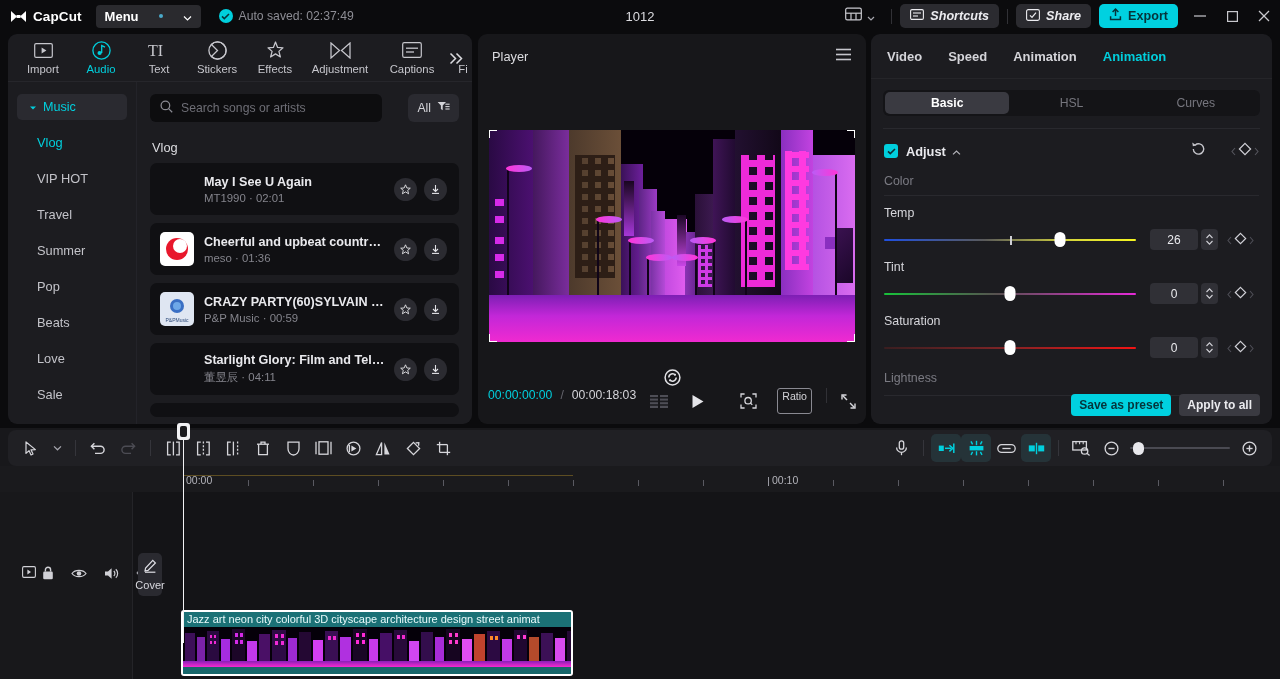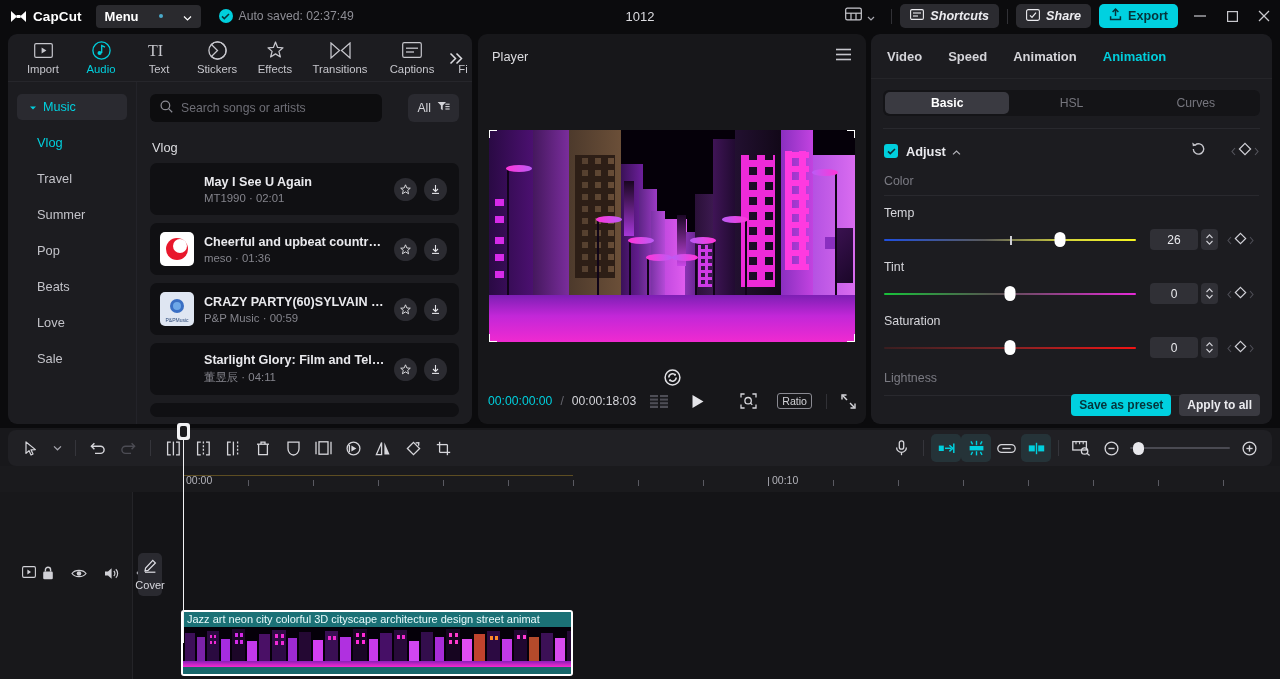--- a/index.html
+++ b/index.html
@@ -103,21 +103,21 @@
   .player-menu { margin-left: auto; cursor: pointer; }
   .stage { position: absolute; left: 10px; top: 72px; right: 10px; height: 260px;
     display: flex; align-items: center; justify-content: center; }
   .video { position: relative; width: 366px; height: 212px; background: #000;
     overflow: hidden; }
   .vcorner { position: absolute; width: 9px; height: 9px; border: 2px solid #fff; }
   .loop-btn { position: absolute; left: 0; right: 0; top: 335px; display: flex;
     justify-content: center; }
   .loop-ic { width: 17px; height: 17px; cursor: pointer; }
   .pctrls { position: absolute; left: 10px; right: 10px; bottom: 10px; height: 26px;
-    display: flex; align-items: center; gap: 8px; }
+    display: flex; gap: 8px; }
   .tc-cur { font-size: 12.2px; color: #00cfdd; }
   .tc-sep { font-size: 12.2px; color: #65656d; }
   .tc-tot { font-size: 12.2px; color: #d4d4d9; }
   .pc-ic { cursor: pointer; display: flex; align-items: center; }
   .ratio-btn { border: 1px solid #8a8a92; border-radius: 3px; font-size: 10.6px;
     color: #d2d2d7; padding: 1px 4px; cursor: pointer; }
 
   
   .rtabs { height: 45px; display: flex; align-items: center; gap: 26px;
     padding-left: 16px; border-bottom: 1px solid #252529; }
@@ -387,21 +387,21 @@
         </span>
         <span>Effects</span>
       </div>
       <div class="ttab wide">
         <span class="ic">
           <svg width="21" height="17" viewBox="0 0 21 17">
             <path d="M1 1 L1 16 L9.5 8.5 Z" stroke="currentColor" stroke-width="1.25" fill="none"></path>
             <path d="M20 1 L20 16 L11.5 8.5 Z" stroke="currentColor" stroke-width="1.25" fill="none"></path>
           </svg>
         </span>
-        <span>Transitions</span>
+        <span>Adjustment</span>
       </div>
       <div class="ttab wide">
         <span class="ic">
           <svg width="20" height="16" viewBox="0 0 20 16">
             <rect x="0.7" y="0.7" width="18.6" height="14.6" rx="1.6" stroke="currentColor" stroke-width="1.2" fill="none"></rect>
             <line x1="4" y1="6.2" x2="16" y2="6.2" stroke="currentColor" stroke-width="1.3"></line>
             <line x1="4" y1="10" x2="12" y2="10" stroke="currentColor" stroke-width="1.3"></line>
           </svg>
         </span>
         <span>Captions</span>
@@ -423,20 +423,23 @@
       <div class="cat-head">
         <span>
           <svg width="8" height="6" viewBox="0 0 8 6">
               <path d="M1 1.6 L4 4.6 L7 1.6 Z" fill="#00cfdd"></path>
             </svg>
         </span>
         <span>Music</span>
       </div>
       <div class="cat active">
           <span>Vlog</span>
+        </div>
+      <div class="cat">
+          <span>VIP HOT</span>
         </div>
       <div class="cat">
           <span>Travel</span>
         </div>
       <div class="cat">
           <span>Summer</span>
         </div>
       <div class="cat">
           <span>Pop</span>
         </div>

